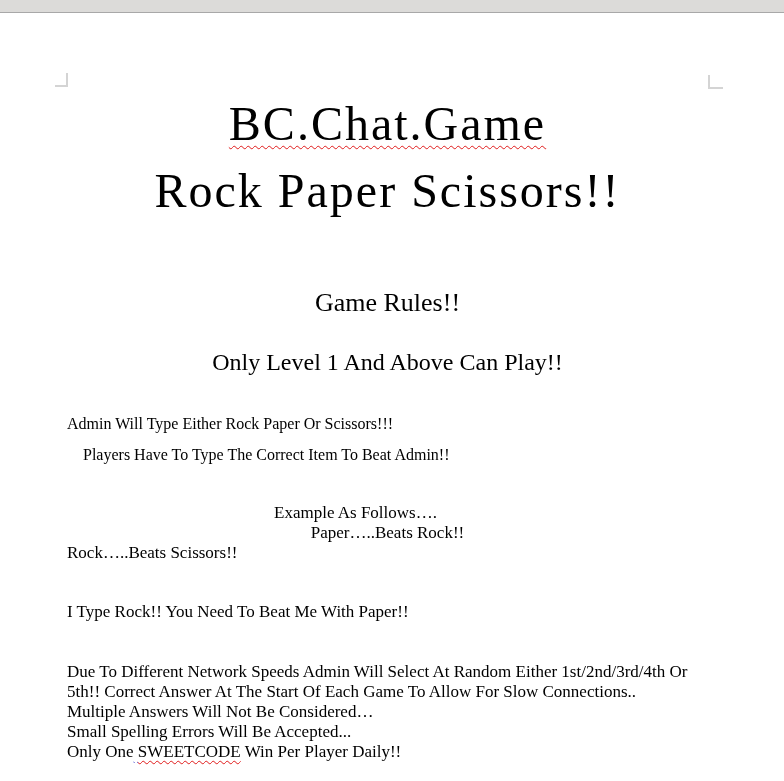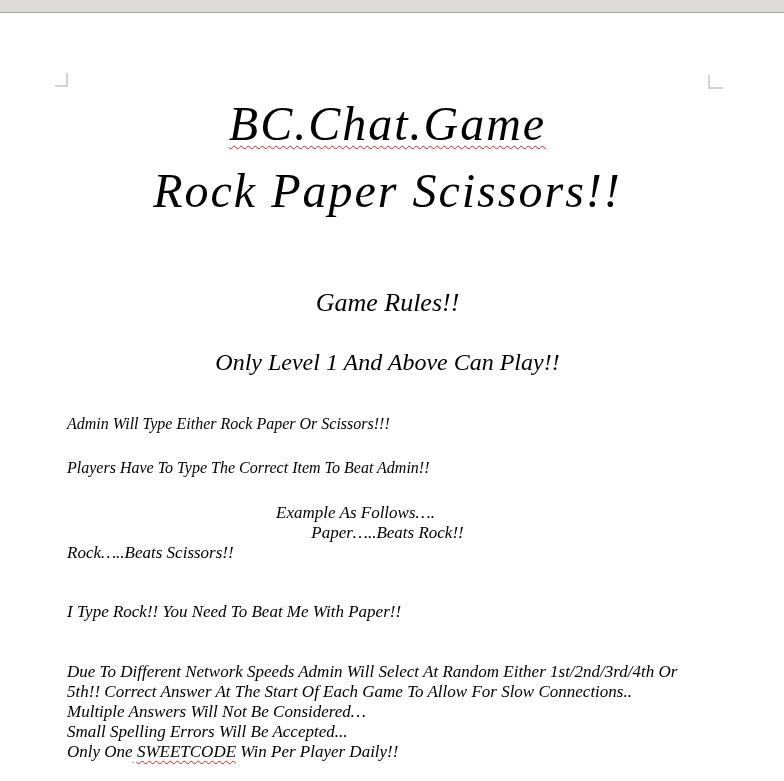--- a/index.html
+++ b/index.html
@@ -10,21 +10,20 @@
     background: #ffffff;
     overflow: hidden;
     font-family: "Liberation Serif", serif;
     color: #000000;
   }
   .viewport {
     position: relative;
     width: 656px;
     height: 781px;
     background: #0c4a6e;
-    font-style: italic;
   }
   
   .chrome-strip {
     position: absolute;
     left: 0; top: 0;
     width: 784px; height: 12px;
     background: #dcdbd9;
     border-bottom: 1px solid #a8a8a8;
     box-shadow: 0 2px 0 #d6d5d3;
   }
@@ -93,21 +92,21 @@
     background: #000000;
     vertical-align: -4px;
     margin-left: 1px;
   }
   
   .p-title1 { top: 79px; }
   .p-title2 { top: 146px; }
   .p-rules  { top: 274px; }
   .p-level  { top: 332px; }
   .p-admin1 { top: 395px; }
-  .p-admin2 { top: 439px; }
+  .p-admin2 { top: 426px; margin-left: 16px; }
   .p-exhead { top: 490px; }
   .p-ex1    { top: 510px; text-align: center; }
   .p-ex2    { top: 530px; }
   .p-ex3    { top: 550px; }
   .p-demo   { top: 589px; }
   .p-prize  { top: 609px; }
   .p-rule1  { top: 649px; }
   .p-rule2  { top: 669px; }
   .p-rule3  { top: 689px; }
   .p-rule4  { top: 709px; }

